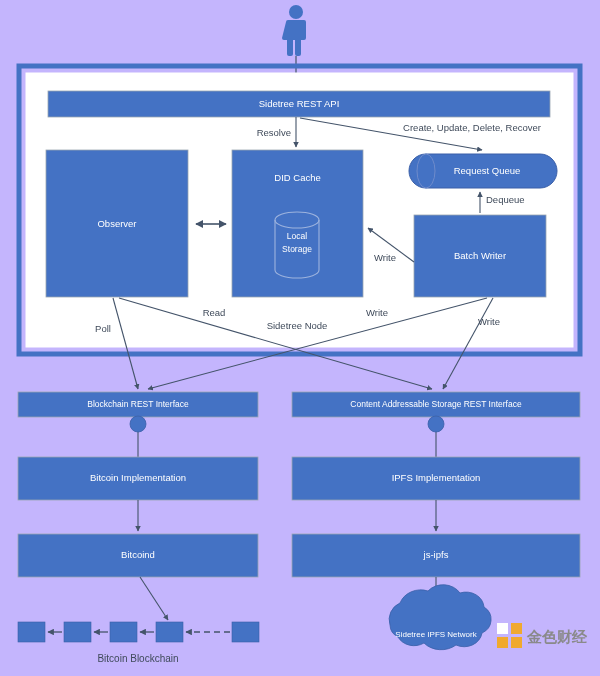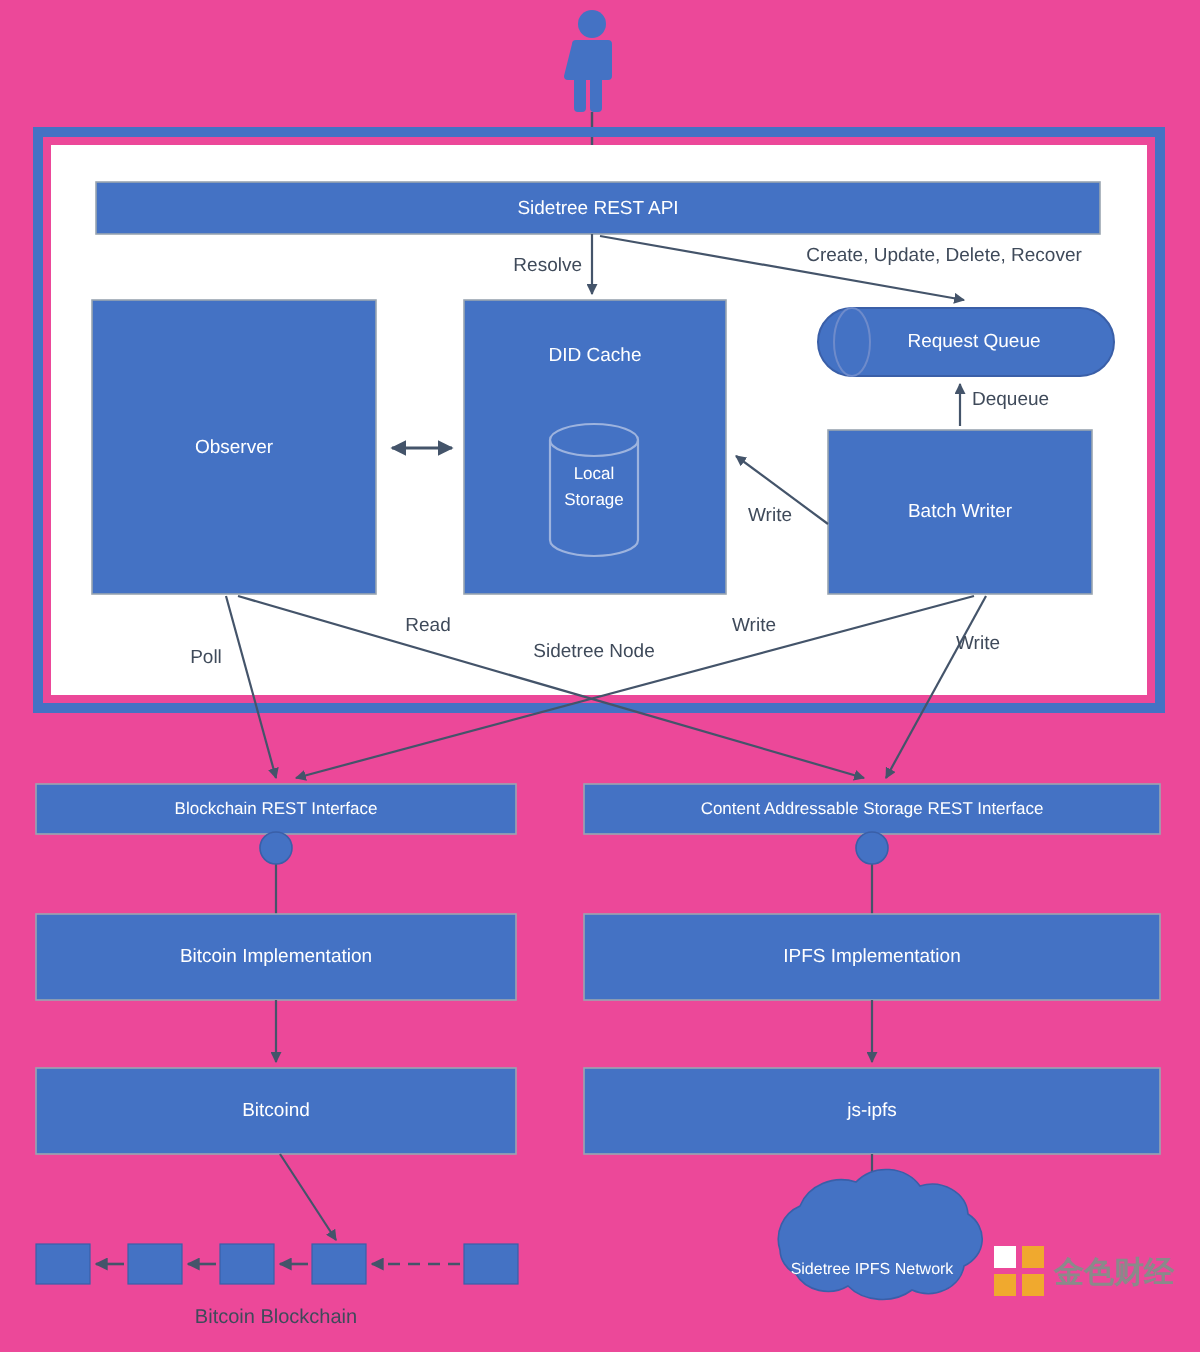--- a/index.html
+++ b/index.html
@@ -5,21 +5,21 @@
 <style>
   html,body{margin:0;padding:0;background:#ffffff;}
   body{
     font-family:"Liberation Sans","DejaVu Sans",sans-serif;
     -webkit-font-smoothing:antialiased;
   }
   #canvas{
     position:relative;
     width:600px;
     height:676px;
-    background:#ec4899;
+    background:#c4b5fd;
     overflow:hidden;
   }
   svg#diagram{
     position:absolute;
     left:0; top:0;
     width:600px;
     height:676px;
   }
   .node-label{
     fill:#ffffff;

